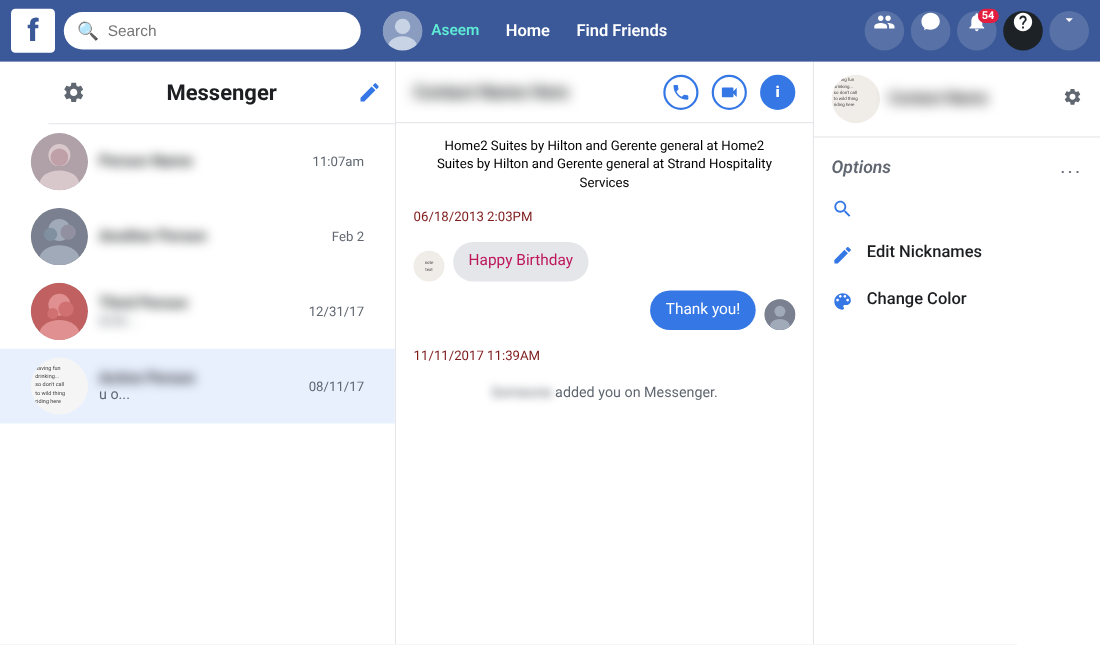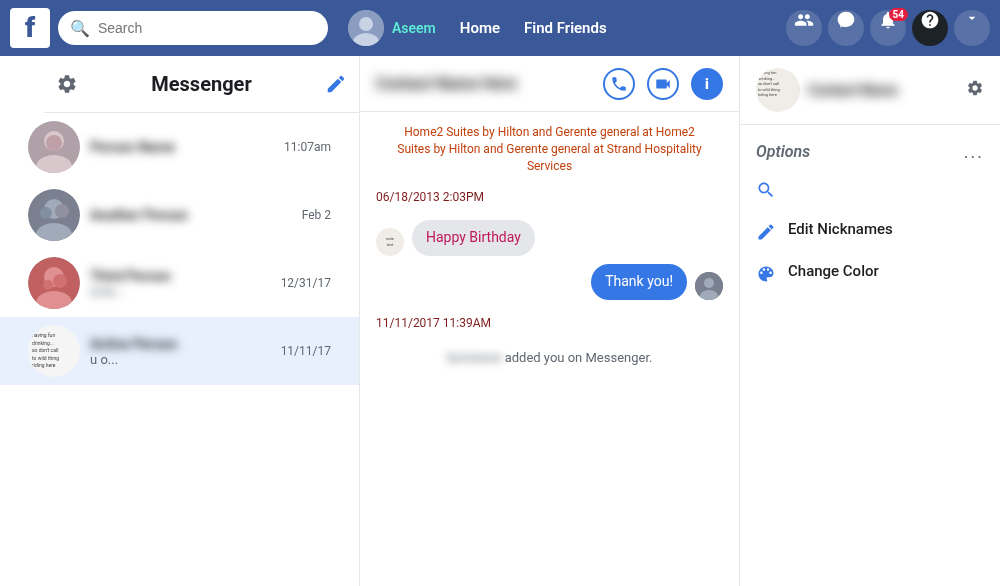--- a/index.html
+++ b/index.html
@@ -354,21 +354,21 @@
               <div>so don't call</div>
               <div>to wild thing</div>
               <div>riding here</div>
             </div>
           </div>
         </div>
         <div class="conv-info">
           <div class="conv-name blurred">Active Person</div>
           <div class="conv-preview">u o...</div>
         </div>
-        <span class="conv-time">11/11/17</span>
+        <span class="conv-time">08/11/17</span>
       </div>
     </div>
   </div>
 
   <div class="chat-area">
     <div class="chat-header">
       <span class="chat-name-blurred">Contact Name Here</span>
       <div class="chat-header-icons">
         <div class="chat-header-icon">
           <svg width="18" height="18" viewBox="0 0 24 24" fill="#3578e5">
@@ -381,21 +381,21 @@
             </svg>
         </div>
         <div class="chat-header-icon info">
           <span style="font-size:14px;font-weight:900;">i</span>
         </div>
       </div>
     </div>
 
     <div class="chat-messages">
 
-      <div style="text-align:center; font-size:12px; color:#c2410c; padding: 0 20px; line-height:1.4;">Home2 Suites by Hilton and Gerente general at Home2 Suites by Hilton and Gerente general at Strand Hospitality Services</div>
+      <div style="text-align:center; font-size:12px; color:#000000; padding: 0 20px; line-height:1.4;">Home2 Suites by Hilton and Gerente general at Home2 Suites by Hilton and Gerente general at Strand Hospitality Services</div>
 
       <div class="timestamp-divider">06/18/2013 2:03PM</div>
 
       <div class="message-row">
         <div class="msg-avatar" style="background:#f0ede8;">
           <div style="font-size:4px;color:#444;line-height:1.4;padding:1px;text-align:center;">
             <div>note</div>
               <div>text</div>
           </div>
         </div>

